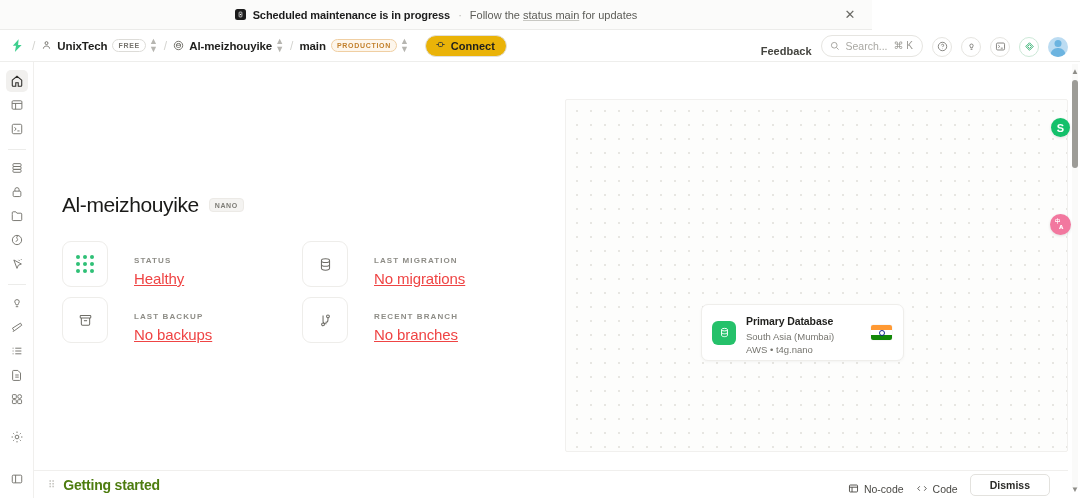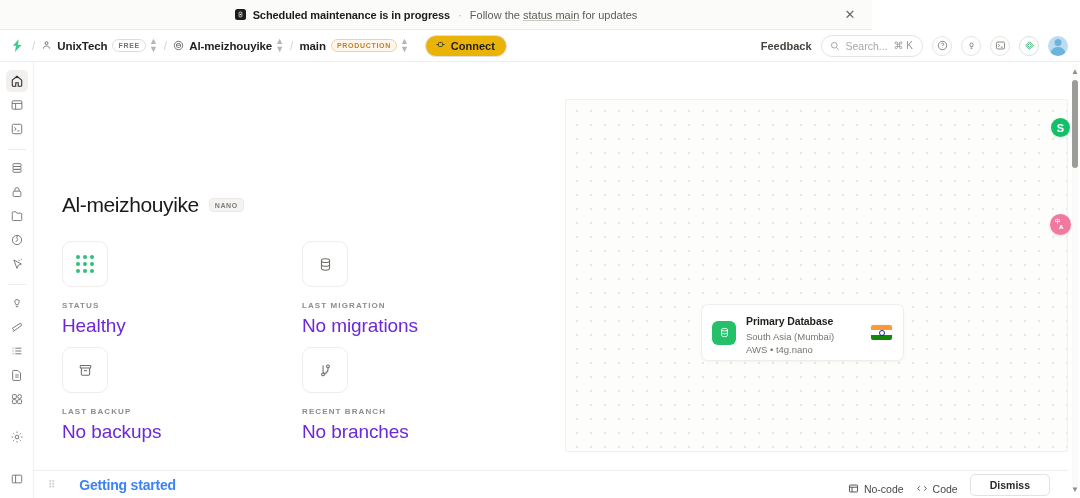--- a/index.html
+++ b/index.html
@@ -59,21 +59,21 @@
   .chevs { color: #b6b5b0; font-size: 9px; line-height: 0.8; margin-left: 3px; cursor: pointer;
            display: flex; flex-direction: column; }
   .connect-btn {
     display: flex; align-items: center; gap: 5px;
     margin-left: 16px;
     border: 1px solid #e2e1dd; border-radius: 13px;
     padding: 3.5px 11px 3.5px 9px;
     font-size: 11px; font-weight: 600; color: #1f1f1d;
     background: #eab308; cursor: pointer;
   }
-  .nav-right { margin-left: auto; display: flex; align-items: center; gap: 9px; }
+  .nav-right { margin-left: auto; display: flex; align-items: flex-end; gap: 9px; }
   .feedback { font-size: 11px; font-weight: 600; color: #44443f; cursor: pointer; }
   .search-box {
     display: flex; align-items: center; gap: 6px;
     border: 1px solid #e6e5e1; border-radius: 13px;
     height: 22px; padding: 0 9px 0 8px; min-width: 94px;
     background: #fff; cursor: text;
   }
   .search-ph { font-size: 10.5px; color: #a9a8a3; flex: 1; }
   .search-kbd { font-size: 10px; color: #9b9a95; }
   .icon-btn {
@@ -124,32 +124,32 @@
   .title-row { position: absolute; left: 28px; top: 131px; display: flex; align-items: center; gap: 10px; }
   .db-title { font-size: 21px; font-weight: 400; color: #1a1a18; letter-spacing: -0.4px; }
   .nano-badge {
     font-size: 7px; font-weight: 700; letter-spacing: 0.6px;
     color: #7d7c76; background: #f4f3f1; border: 1px solid #eceae6;
     border-radius: 4px; padding: 3px 5px 2px;
   }
 
   .stat-grid { position: absolute; left: 28px; top: 179px; width: 480px; }
   .stat-row { display: flex; margin-bottom: 10px; }
-  .stat-card { display: flex; align-items: flex-start; gap: 14px; width: 248px; flex-direction: column; }
+  .stat-card { display: flex; align-items: flex-end; gap: 26px; width: 248px; }
   .stat-icon {
     width: 46px; height: 46px; border-radius: 9px;
     border: 1px solid #eeedea; background: #fff;
     display: flex; align-items: center; justify-content: center;
     color: #6d6c66;
   }
   .stat-label {
     font-size: 8px; font-weight: 700; letter-spacing: 1.1px;
     color: #8e8d87; margin-bottom: 5px;
   }
-  .stat-value { font-size: 19px; color: #6d28d9; letter-spacing: -0.1px; }
+  .stat-value { font-size: 15px; color: #ef4444; letter-spacing: -0.1px; text-decoration: underline; }
   .dots-grid { display: grid; grid-template-columns: repeat(3, 4px); gap: 3px; }
   .dots-grid i { width: 4px; height: 4px; border-radius: 50%; background: #2fc076; display: block; }
 
   
   .canvas {
     position: absolute; left: 531px; top: 37px;
     width: 503px; height: 353px;
     border: 1px solid #f1f0ee; border-left: 1px solid #f1f0ee;
     background-color: #fdfdfc;
     background-image: radial-gradient(#e7e6e2 1px, transparent 1px);
@@ -186,21 +186,21 @@
   .flag .f3 { background: #138808; }
 
   
   .getting {
     position: absolute; left: 34px; bottom: 0;
     width: 1034px; height: 28px;
     background: #fff; border-top: 1px solid #f0efed;
     display: flex; align-items: center; padding: 0 18px 0 14px;
   }
   .drag-handle { color: #c3c2bd; font-size: 10px; line-height: 1; letter-spacing: -1px; margin-right: 9px; cursor: grab; }
-  .getting-title { font-size: 14px; font-weight: 600; color: #3b82f6; letter-spacing: -0.2px; margin-left: 16px; }
+  .getting-title { font-size: 14px; font-weight: 600; color: #4d7c0f; letter-spacing: -0.2px; }
   .getting-right { margin-left: auto; display: flex; align-items: flex-end; gap: 12px; }
   .mini-btn { display: flex; align-items: center; gap: 5px; font-size: 10.5px; color: #4a4945; cursor: pointer; }
   .dismiss-btn {
     border: 1px solid #e3e2de; border-radius: 5px; background: #fff;
     font-size: 10.5px; font-weight: 600; color: #2a2a27;
     padding: 4px 19px; cursor: pointer;
   }
 
   
   .float-green {

